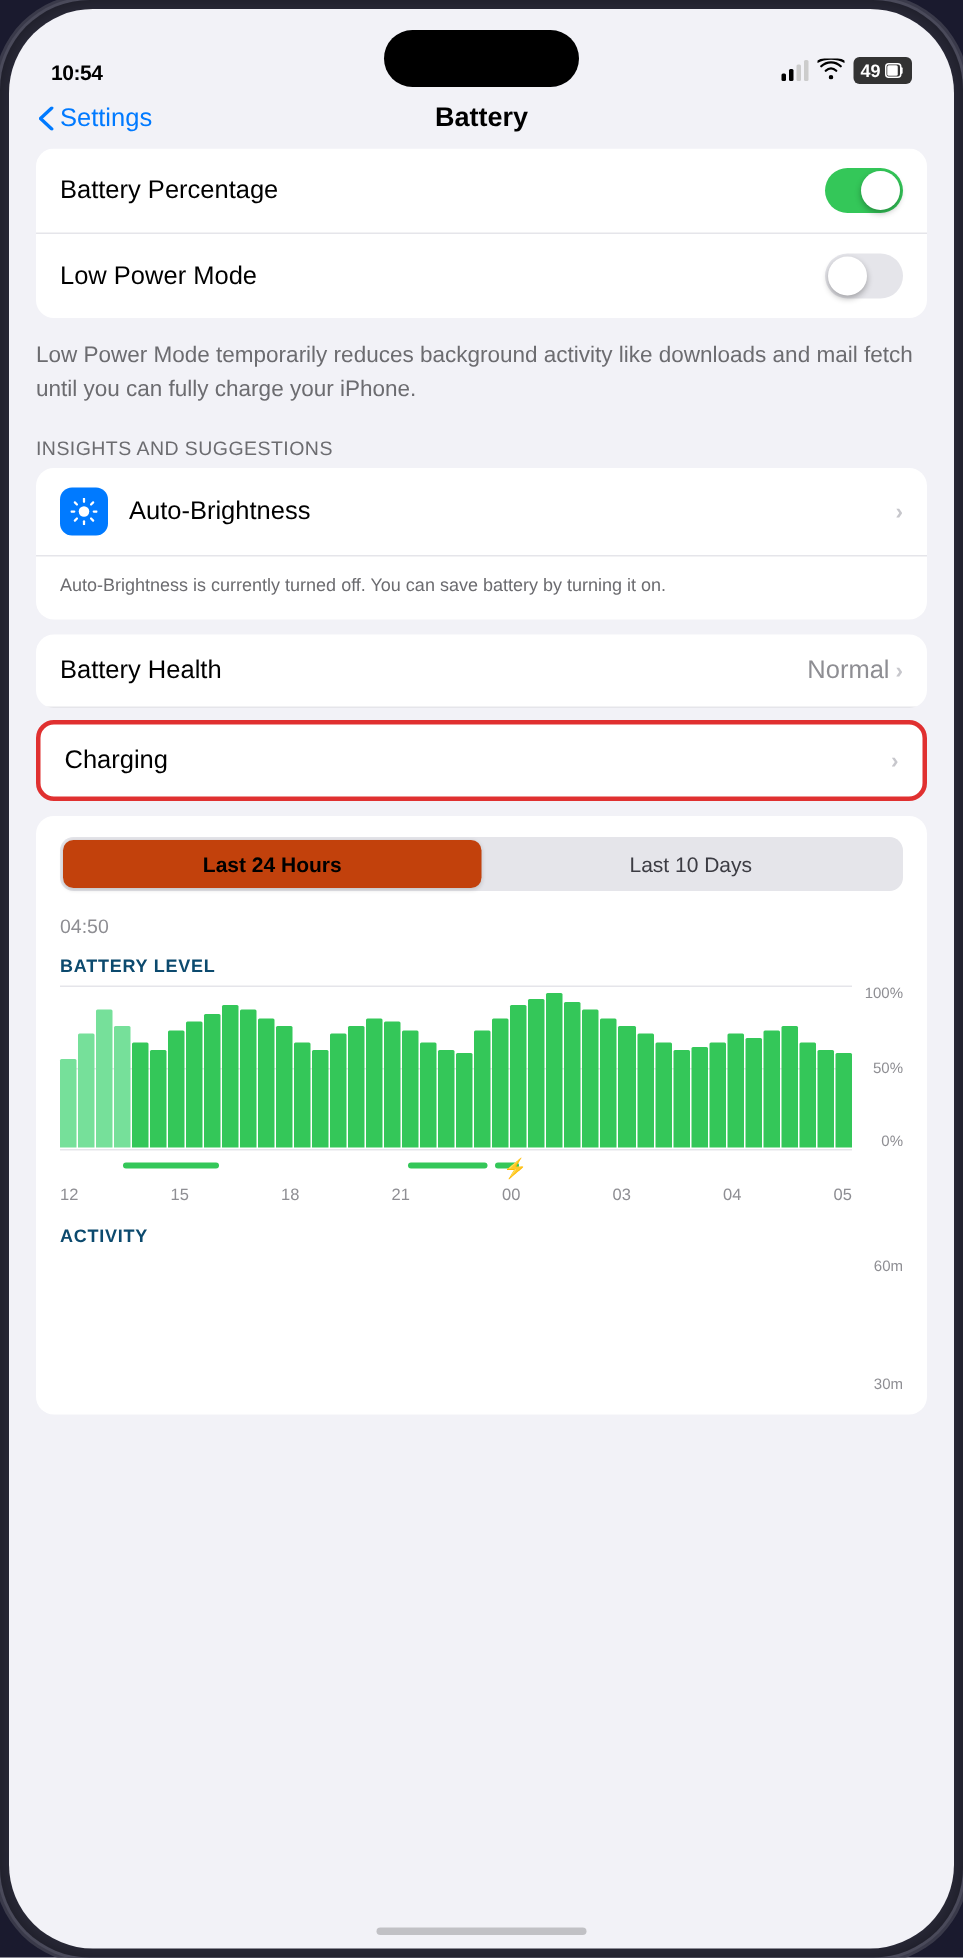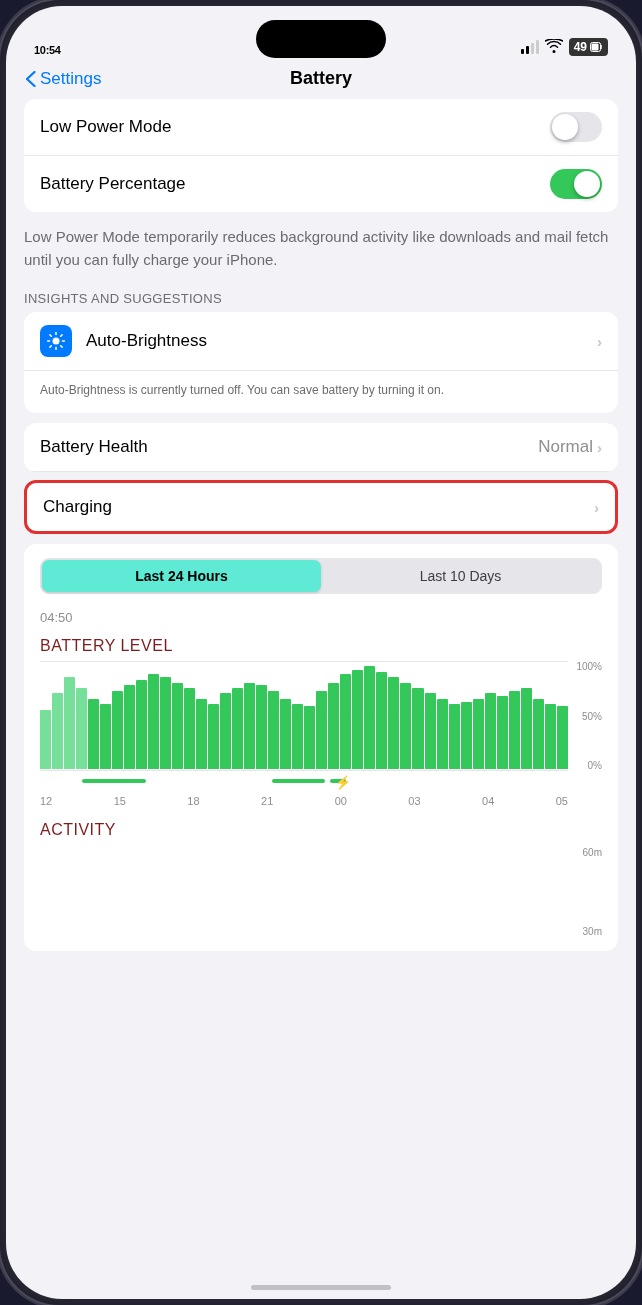--- a/index.html
+++ b/index.html
@@ -50,21 +50,21 @@
       height: 58px;
       display: flex;
       align-items: flex-end;
       justify-content: space-between;
       padding: 0 28px 8px;
       position: relative;
       z-index: 10;
     }
 
     .status-time {
-      font-size: 11px;
+      font-size: 14px;
       font-weight: 600;
       color: #000;
       letter-spacing: -0.3px;
     }
 
     .status-icons {
       display: flex;
       align-items: center;
       gap: 6px;
     }
@@ -321,21 +321,21 @@
       flex: 1;
       padding: 8px;
       text-align: center;
       font-size: 14px;
       font-weight: 500;
       border-radius: 7px;
       cursor: pointer;
     }
 
     .time-btn.active {
-      background: #5eead4;
+      background: #c2410c;
       box-shadow: 0 1px 3px rgba(0,0,0,0.15);
       color: #000;
       font-weight: 600;
     }
 
     .time-btn.inactive {
       color: #3c3c43;
     }
 
     .last-charged {
@@ -345,23 +345,23 @@
       margin-bottom: 2px;
     }
 
     .last-charged-time {
       font-size: 13px;
       color: #8e8e93;
       margin-bottom: 12px;
     }
 
     .chart-section-label {
-      font-size: 16px;
-      color: #7f1d1d;
-      font-weight: 400;
+      font-size: 12px;
+      color: #0c4a6e;
+      font-weight: 700;
       letter-spacing: 0.5px;
       text-transform: uppercase;
       margin-bottom: 6px;
     }
 
     
     .battery-chart-container {
       position: relative;
       height: 130px;
       margin-bottom: 4px;
@@ -516,28 +516,28 @@
         </svg>
         <span>Settings</span>
       </div>
       <span class="nav-title">Battery</span>
     </div>
 
     <div class="content">
 
       <div class="settings-card">
         <div class="settings-row">
+          <span class="settings-label">Battery Percentage</span>
+          <div class="toggle on">
+            <div class="toggle-knob"></div>
+          </div>
+        </div>
+        <div class="settings-row">
           <span class="settings-label">Low Power Mode</span>
           <div class="toggle off">
-            <div class="toggle-knob"></div>
-          </div>
-        </div>
-        <div class="settings-row">
-          <span class="settings-label">Battery Percentage</span>
-          <div class="toggle on">
             <div class="toggle-knob"></div>
           </div>
         </div>
       </div>
 
       <p class="description-text">Low Power Mode temporarily reduces background activity like downloads and mail fetch until you can fully charge your iPhone.</p>
 
       <p class="section-header">INSIGHTS AND SUGGESTIONS</p>
 
       <div class="auto-brightness-card">

